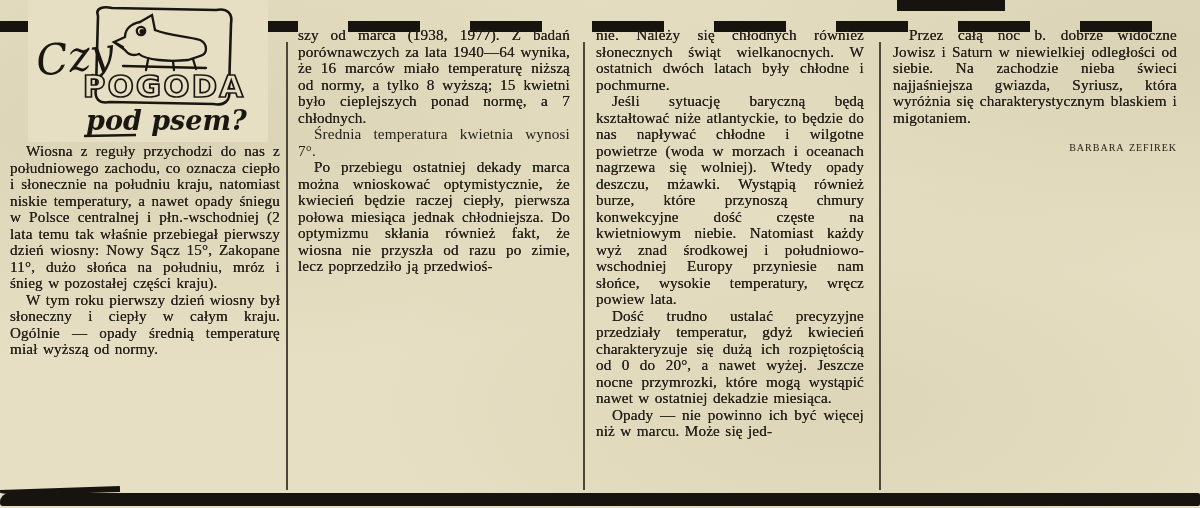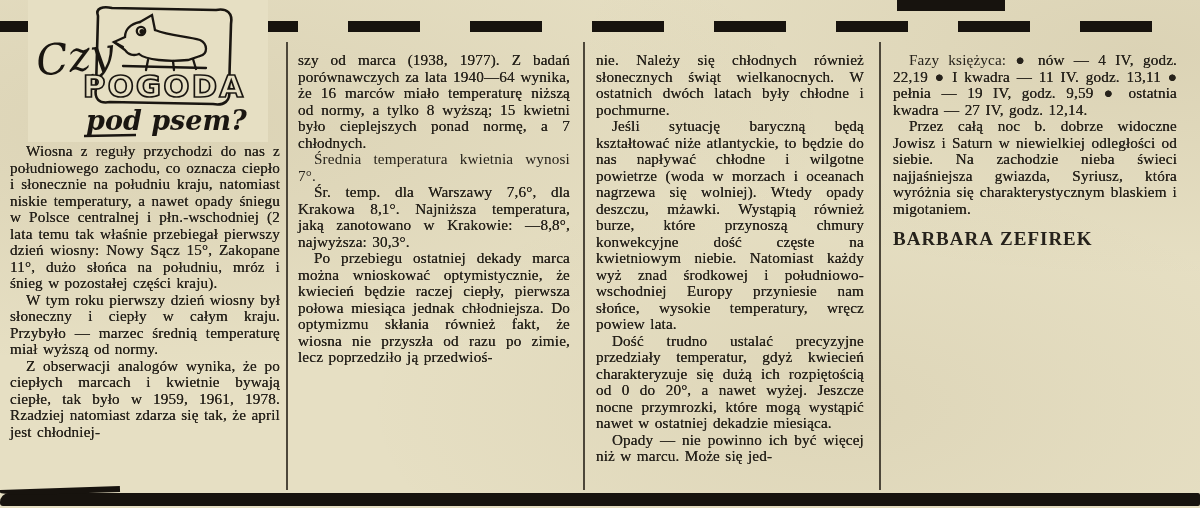--- a/index.html
+++ b/index.html
@@ -37,37 +37,37 @@
     position:absolute;top:0;left:28px;width:240px;height:142px;
     background:#e6dfc3;
   }
   
   .vrule{position:absolute;top:42px;width:2px;height:448px;background:#4d473a;}
   .vrule.r1{left:286px;}
   .vrule.r2{left:583px;}
   .vrule.r3{left:879px;}
   
   .col{
-    position:absolute;top:52px;
+    position:absolute;top:27px;
     font-size:15.2px;line-height:16.5px;
     text-align:justify;
     letter-spacing:.15px;word-spacing:1.4px;
     text-shadow:0 0 .45px #26221b;
   }
   .col p{margin:0;}
   .col p.ind{text-indent:16px;}
   .col1{left:10px;width:270px;top:143px;}
   .col2{left:298px;width:272px;}
   .col3{left:596px;width:268px;}
   .col4{left:893px;width:284px;}
   .bold{font-weight:normal;text-shadow:none;}
   .byline{
     margin-top:14px !important;
-    font-weight:bold;letter-spacing:1px;
-    text-shadow:none;font-size:19px;
+    text-align:right;font-weight:normal;letter-spacing:1px;
+    text-shadow:none;font-size:10px;
   }
   .logo-svg text{text-shadow:none;}
 </style>
 </head>
 <body>
 
 <div class="page">
 
   <div class="dash-rule"></div>
   <div class="corner-bar"></div>
@@ -97,41 +97,35 @@
       <path d="M56,136 L108,135" stroke="#1a1611" stroke-width="2.6"></path>
     </svg>
   </div>
 
   <div class="vrule r1"></div>
   <div class="vrule r2"></div>
   <div class="vrule r3"></div>
 
   <section class="col col1">
     <p class="ind">Wiosna z reguły przychodzi do nas z południowego zachodu, co oznacza ciepło i słonecznie na południu kraju, natomiast niskie temperatury, a nawet opady śniegu w Polsce centralnej i płn.-wschodniej (2 lata temu tak właśnie przebiegał pierwszy dzień wiosny: Nowy Sącz 15°, Zakopane 11°, dużo słońca na południu, mróz i śnieg w pozostałej części kraju).</p>
-    <p class="ind">W tym roku pierwszy dzień wiosny był słoneczny i ciepły w całym kraju. Przybyło — marzec średnią temperaturę miał wyższą od normy.</p>
-    <p class="ind">Z obserwacji analogów wynika, że po ciepłych marcach i kwietnie bywają ciepłe, tak było w 1959, 1961, 1978. Rzadziej natomiast zdarza się tak, że april jest chłodniej-</p>
+    <p class="ind">W tym roku pierwszy dzień wiosny był słoneczny i ciepły w całym kraju. Ogólnie — opady średnią temperaturę miał wyższą od normy.</p>
   </section>
 
   <section class="col col2">
     <p>szy od marca (1938, 1977). Z badań porównawczych za lata 1940—64 wynika, że 16 marców miało temperaturę niższą od normy, a tylko 8 wyższą; 15 kwietni było cieplejszych ponad normę, a 7 chłodnych.</p>
     <p class="ind bold">Średnia temperatura kwietnia wynosi 7°.</p>
-    <p class="ind">Śr. temp. dla Warszawy 7,6°, dla Krakowa 8,1°. Najniższa temperatura, jaką zanotowano w Krakowie: —8,8°, najwyższa: 30,3°.</p>
     <p class="ind">Po przebiegu ostatniej dekady marca można wnioskować optymistycznie, że kwiecień będzie raczej ciepły, pierwsza połowa miesiąca jednak chłodniejsza. Do optymizmu skłania również fakt, że wiosna nie przyszła od razu po zimie, lecz poprzedziło ją przedwioś-</p>
   </section>
 
   <section class="col col3">
     <p>nie. Należy się chłodnych również słonecznych świąt wielkanocnych. W ostatnich dwóch latach były chłodne i pochmurne.</p>
     <p class="ind">Jeśli sytuację baryczną będą kształtować niże atlantyckie, to będzie do nas napływać chłodne i wilgotne powietrze (woda w morzach i oceanach nagrzewa się wolniej). Wtedy opady deszczu, mżawki. Wystąpią również burze, które przynoszą chmury konwekcyjne dość częste na kwietniowym niebie. Natomiast każdy wyż znad środkowej i południowo-wschodniej Europy przyniesie nam słońce, wysokie temperatury, wręcz powiew lata.</p>
     <p class="ind">Dość trudno ustalać precyzyjne przedziały temperatur, gdyż kwiecień charakteryzuje się dużą ich rozpiętością od 0 do 20°, a nawet wyżej. Jeszcze nocne przymrozki, które mogą wystąpić nawet w ostatniej dekadzie miesiąca.</p>
     <p class="ind">Opady — nie powinno ich być więcej niż w marcu. Może się jed-</p>
   </section>
 
   <section class="col col4">
-    <p class="ind">
-      <span class="bold">Fazy księżyca:</span>
-      <span>● nów — 4 IV, godz. 22,19 ● I kwadra — 11 IV. godz. 13,11 ● pełnia — 19 IV, godz. 9,59 ● ostatnia kwadra — 27 IV, godz. 12,14.</span>
-    </p>
     <p class="ind">Przez całą noc b. dobrze widoczne Jowisz i Saturn w niewielkiej odległości od siebie. Na zachodzie nieba świeci najjaśniejsza gwiazda, Syriusz, która wyróżnia się charakterystycznym blaskiem i migotaniem.</p>
     <p class="byline">BARBARA ZEFIREK</p>
   </section>
 
   <div class="bottom-bar"></div>
 </div>
 
 </body></html>

